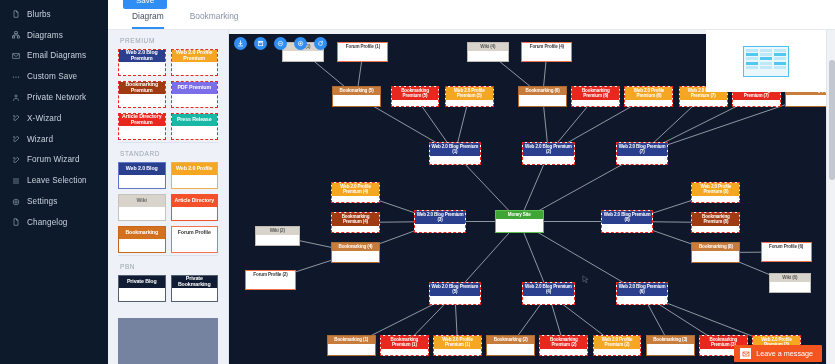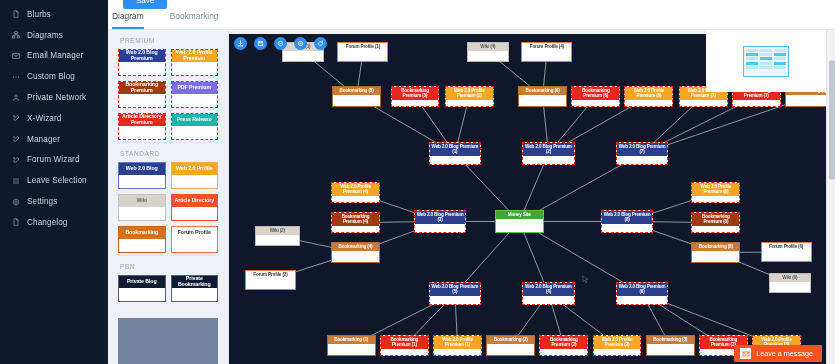--- a/index.html
+++ b/index.html
@@ -64,21 +64,21 @@
     color: #fff;
     font-size: 8px;
     padding: 3px 13px 4px;
     border: none;
     border-radius: 2px;
     line-height: 1;
     cursor: pointer;
   }
   .tabs {
     position: absolute;
-    left: 4px; top: 11px;
+    left: 24px; top: 11px;
     display: flex;
     gap: 26px;
   }
   .tab {
     font-size: 8.4px;
     color: #8793a3;
     padding-bottom: 6px;
     cursor: pointer;
     white-space: nowrap;
   }
@@ -279,31 +279,31 @@
         </span>
         <span>Diagrams</span>
       </div>
       <div class="nav-item">
         <span class="nav-icon">
           <svg viewBox="0 0 16 16" fill="none" stroke="currentColor" stroke-width="1.2">
             <rect x="1.5" y="3.5" width="13" height="9"></rect>
             <path d="M1.5 4l6.5 5 6.5-5"></path>
           </svg>
         </span>
-        <span>Email Manager</span>
+        <span>Email Diagrams</span>
       </div>
       <div class="nav-item">
         <span class="nav-icon">
           <svg viewBox="0 0 16 16" fill="currentColor">
             <circle cx="3" cy="8" r="1.2"></circle>
             <circle cx="8" cy="8" r="1.2"></circle>
             <circle cx="13" cy="8" r="1.2"></circle>
           </svg>
         </span>
-        <span>Custom Blog</span>
+        <span>Custom Save</span>
       </div>
       <div class="nav-item">
         <span class="nav-icon">
           <svg viewBox="0 0 16 16" fill="none" stroke="currentColor" stroke-width="1.2">
             <circle cx="8" cy="4" r="2.2"></circle>
             <path d="M3 13.5c0-3 2.2-4.8 5-4.8s5 1.8 5 4.8"></path>
           </svg>
         </span>
         <span>Private Network</span>
       </div>
@@ -316,21 +316,21 @@
         </span>
         <span>X-Wizard</span>
       </div>
       <div class="nav-item">
         <span class="nav-icon">
           <svg viewBox="0 0 16 16" fill="none" stroke="currentColor" stroke-width="1.2">
             <path d="M10.5 2.5L4 9v3.5h3.5L14 6z"></path>
             <path d="M4 2.5v3M2.5 4h3"></path>
           </svg>
         </span>
-        <span>Manager</span>
+        <span>Wizard</span>
       </div>
       <div class="nav-item">
         <span class="nav-icon">
           <svg viewBox="0 0 16 16" fill="none" stroke="currentColor" stroke-width="1.2">
             <path d="M10.5 2.5L4 9v3.5h3.5L14 6z"></path>
             <path d="M4 2.5v3M2.5 4h3"></path>
           </svg>
         </span>
         <span>Forum Wizard</span>
       </div>

